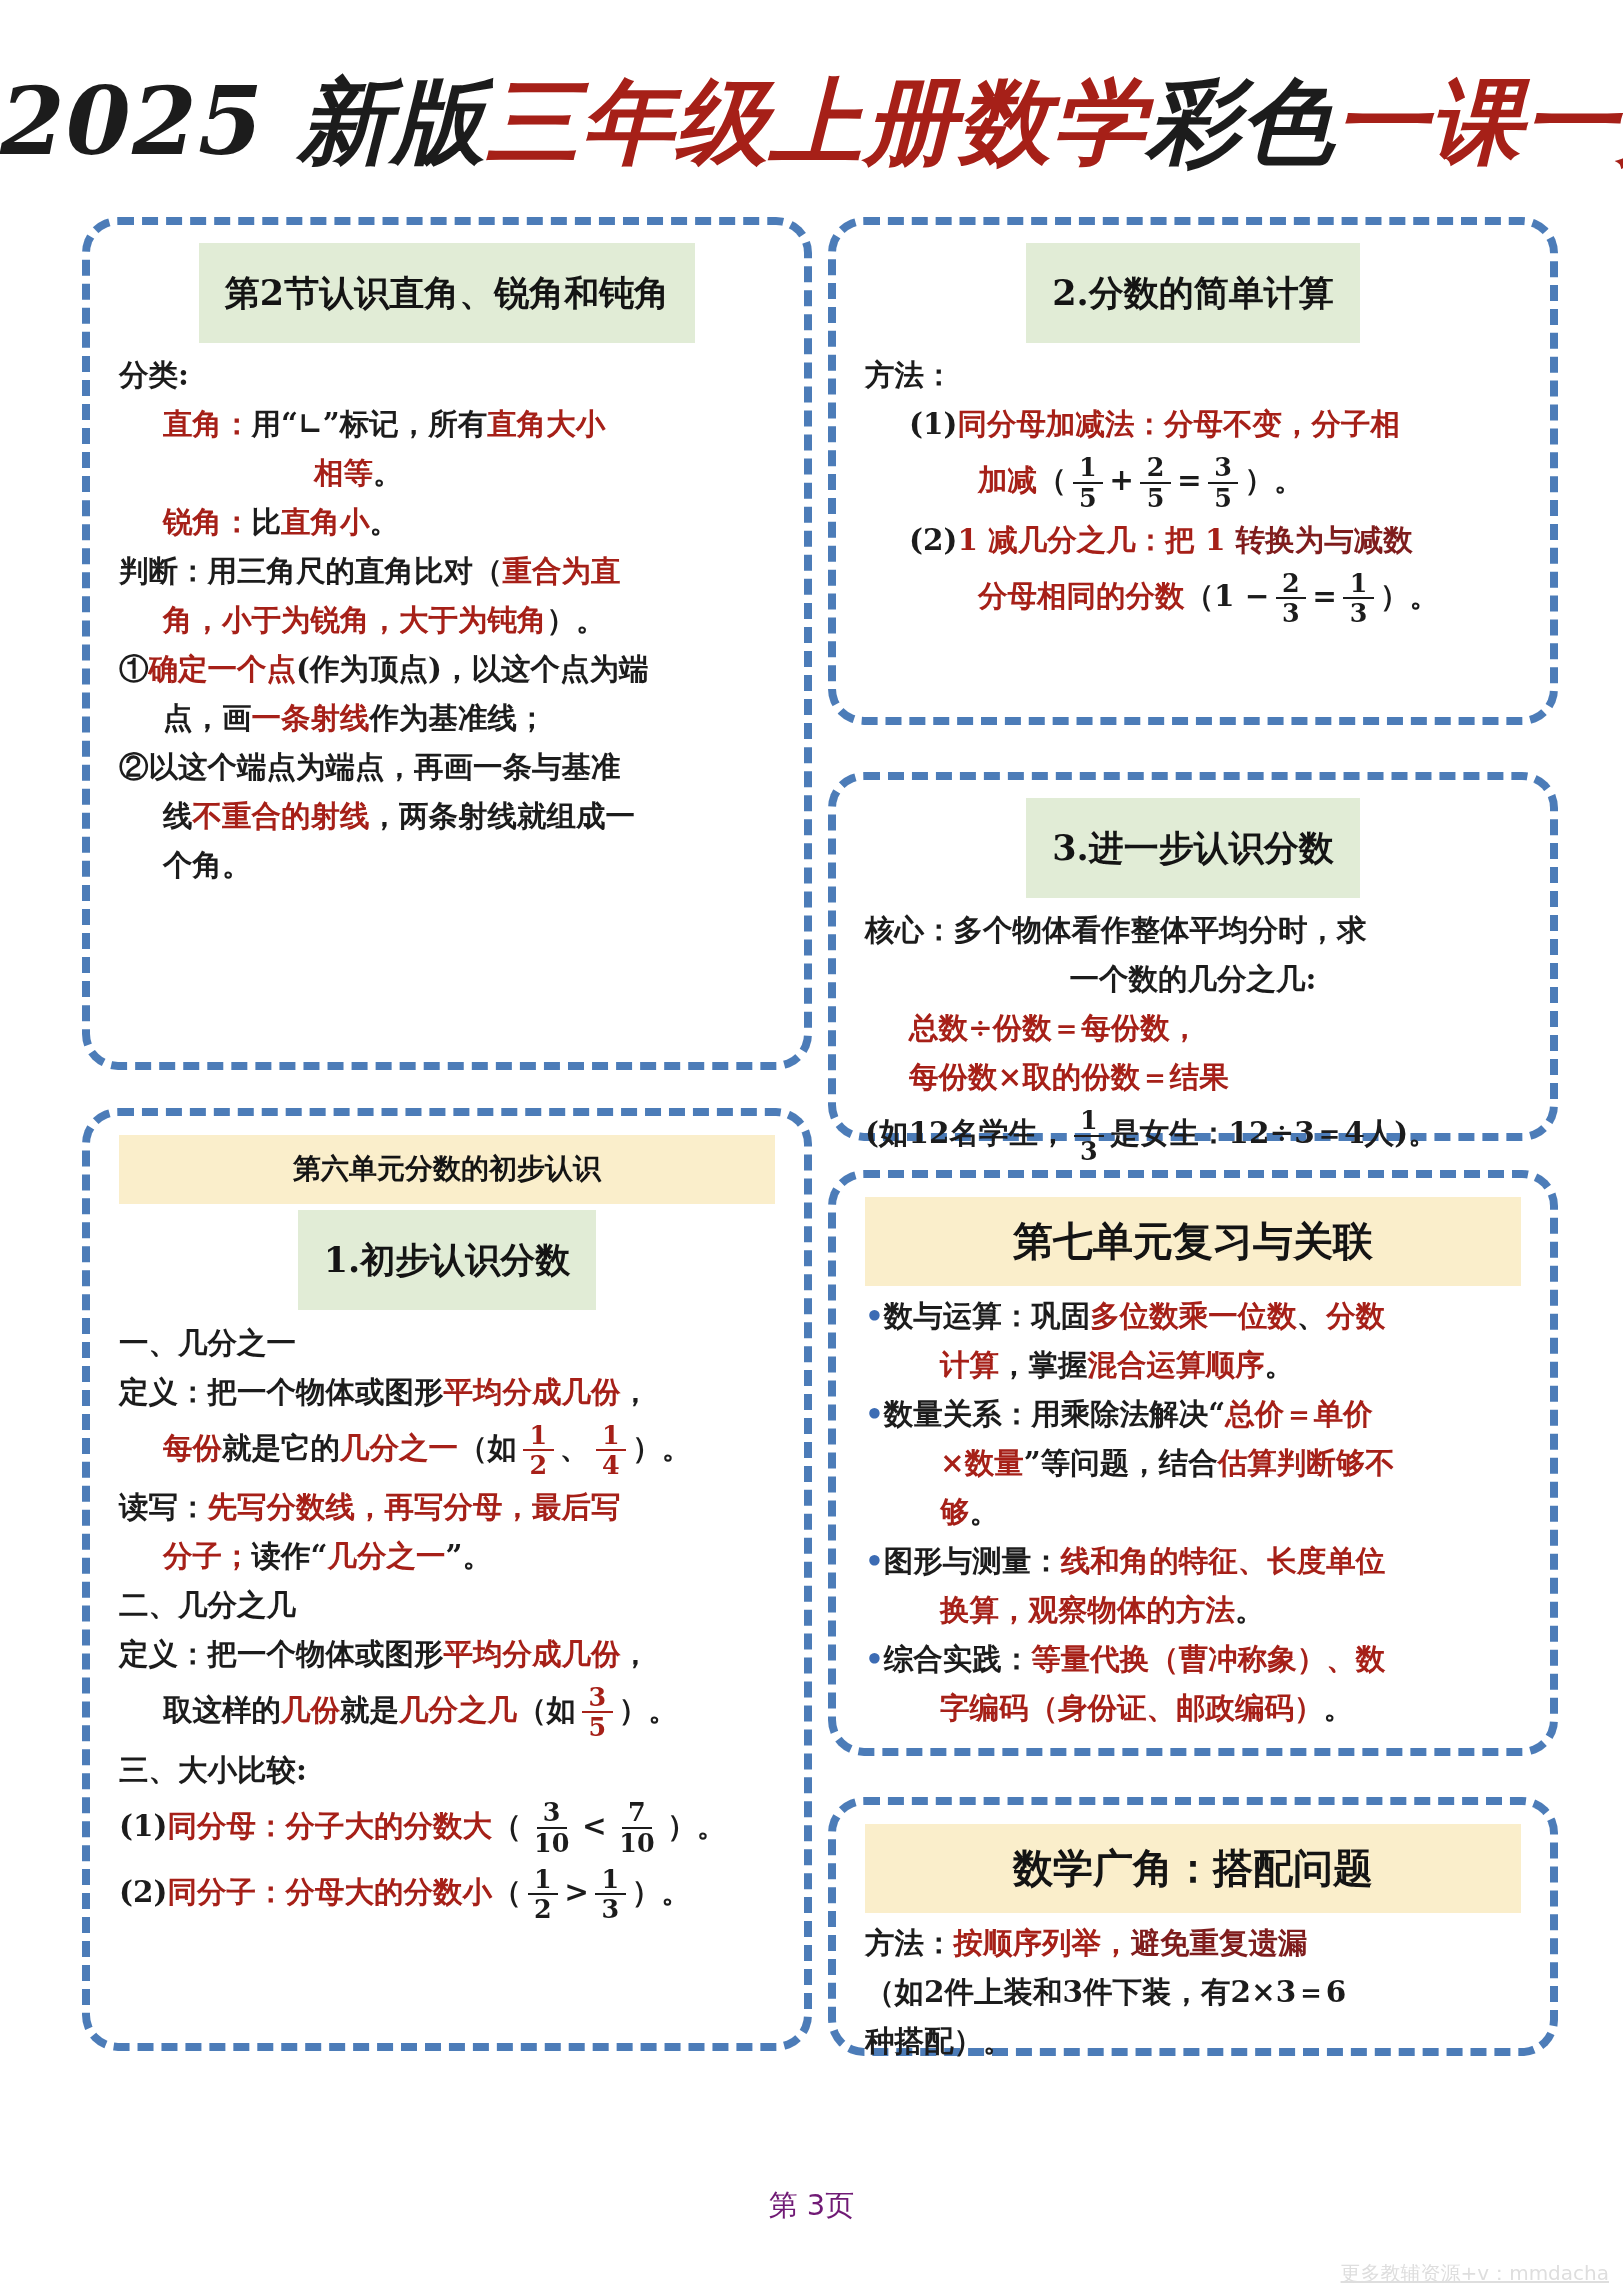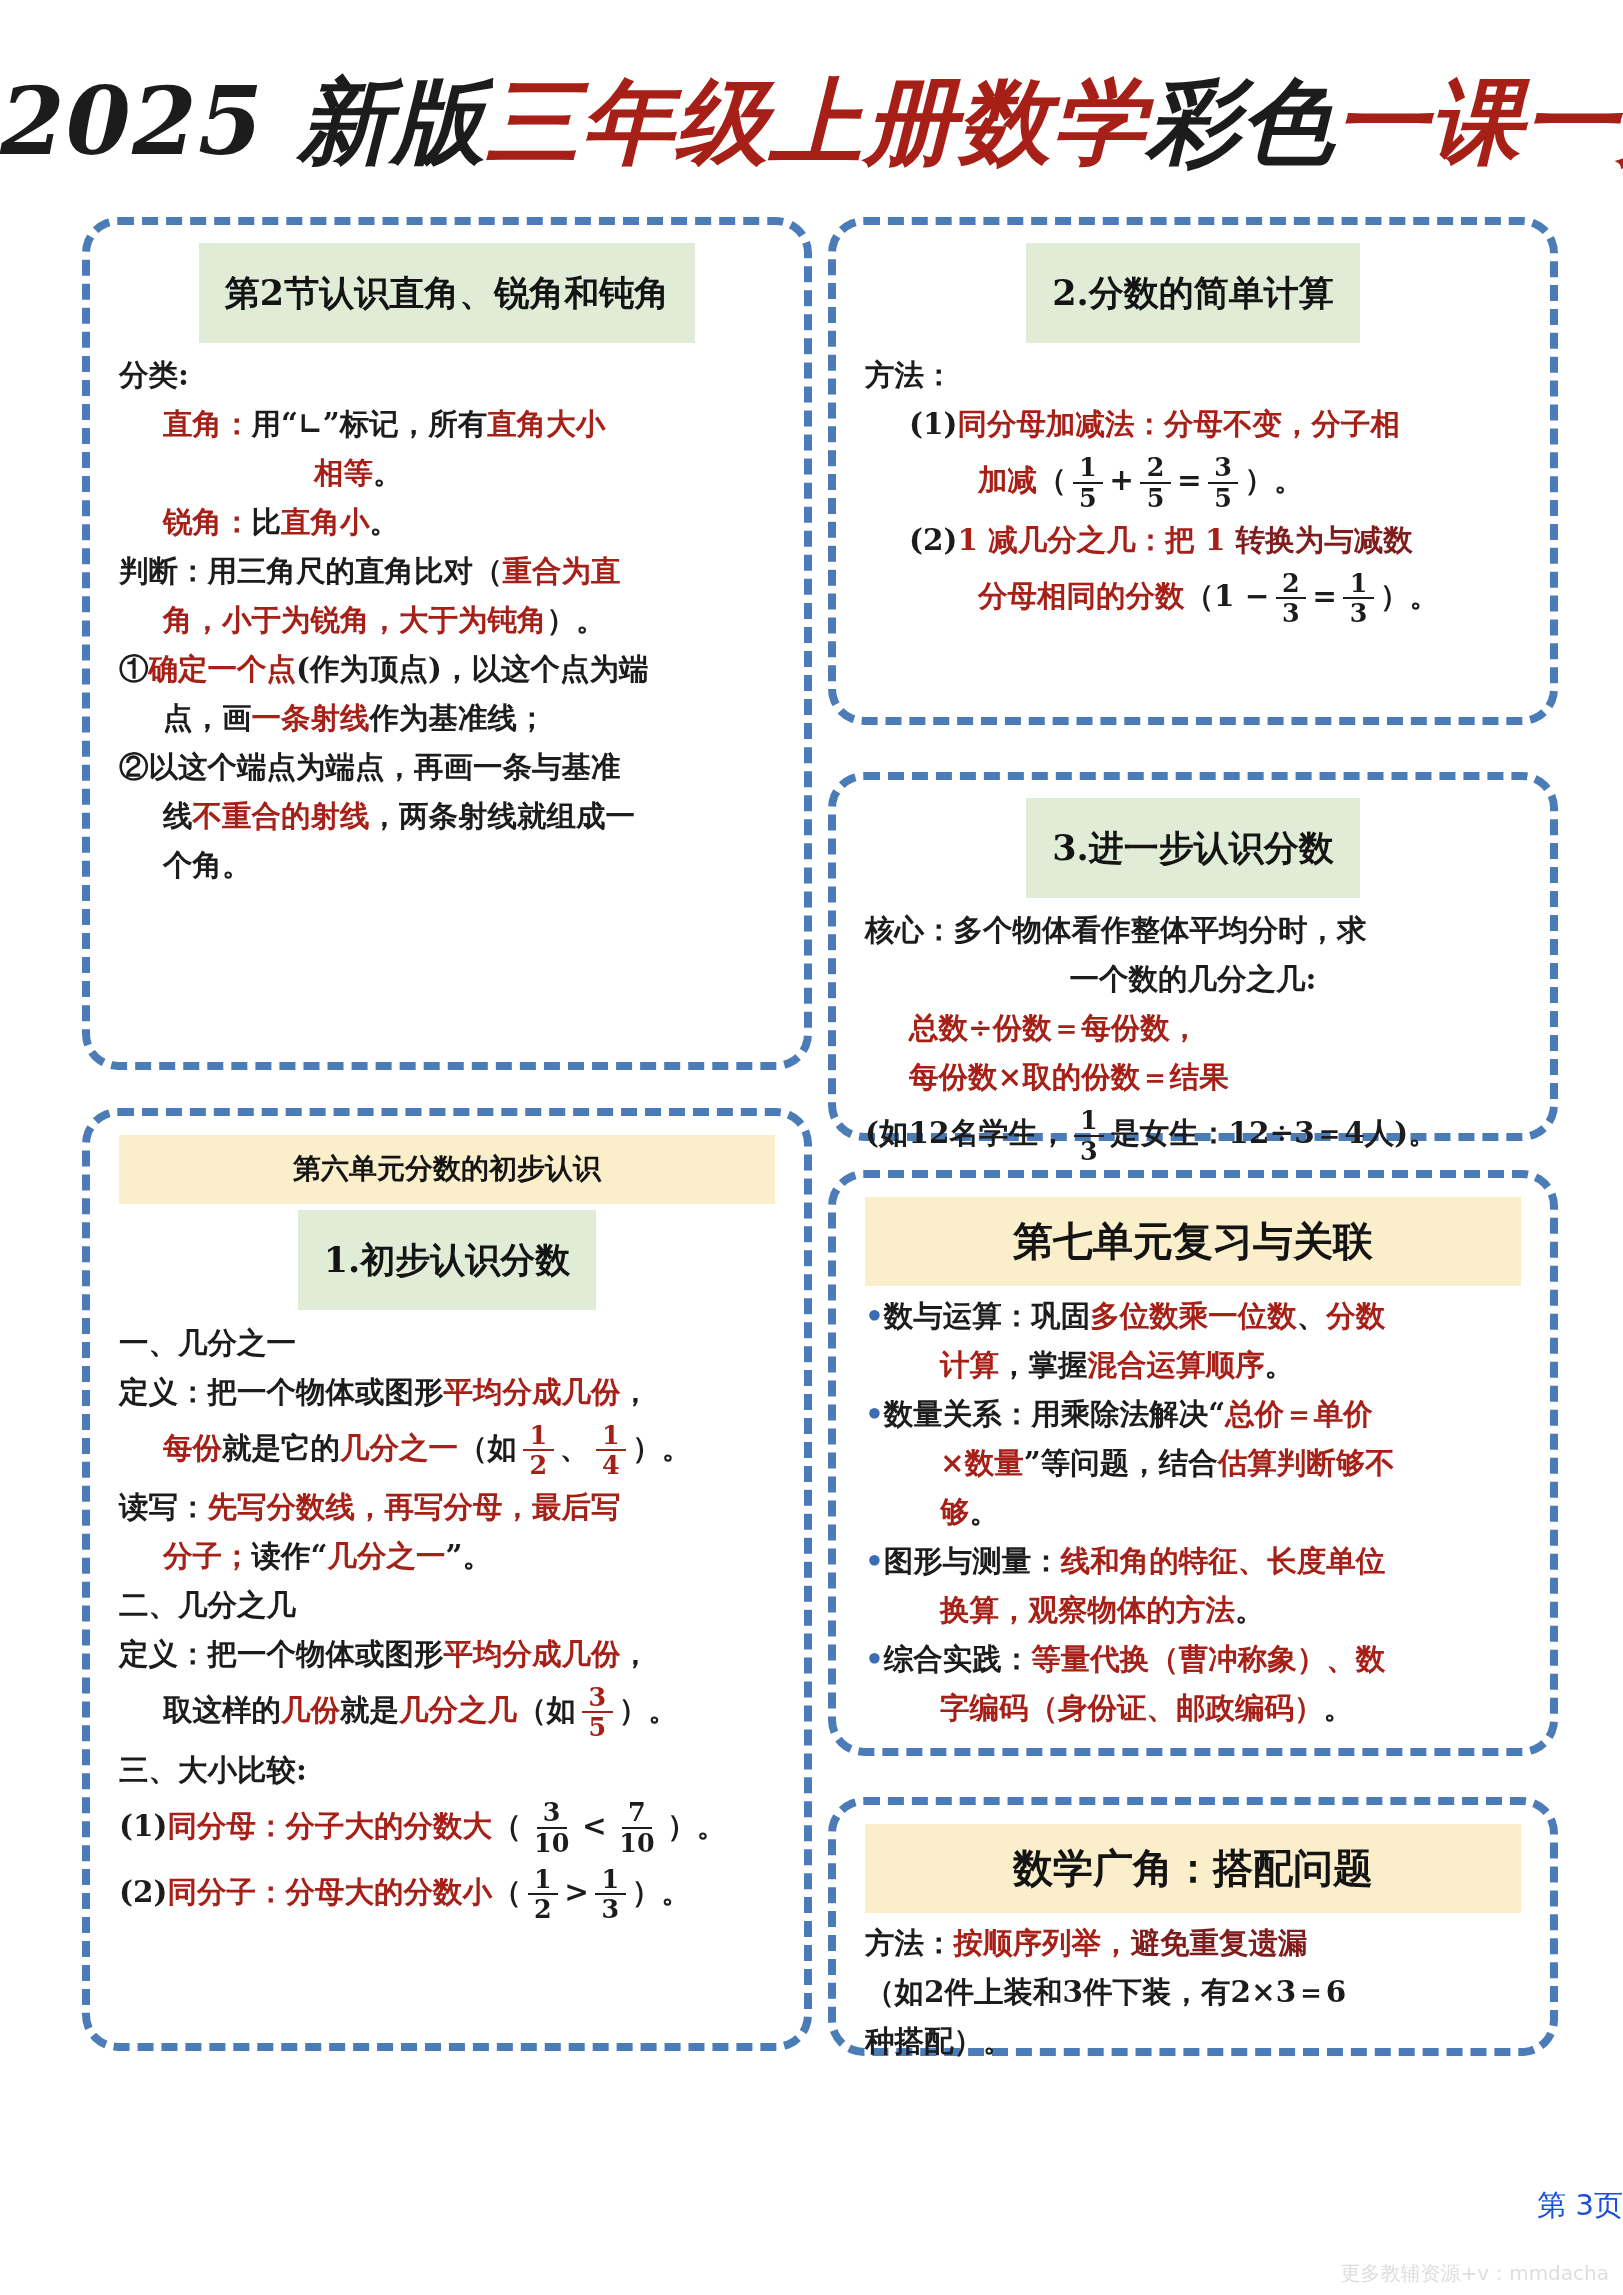--- a/index.html
+++ b/index.html
@@ -71,29 +71,30 @@
     font-size:0.86em;
     line-height:1.12;
     margin:3.8px 6.3px;
     font-weight:bold;
   }
   .frac .num{border-bottom:2.5px solid currentColor;padding:0 6.3px;}
   .frac .den{padding:0 6.3px;}
   
   #footer{
     position:absolute;top:2186px;left:0;width:100%;
-    text-align:right;font-size:29px;color:#1d4ed8;
+    text-align:center;font-size:29px;color:#701a75;
     font-family:"DejaVu Sans","Liberation Sans",sans-serif;
     font-weight:normal;
   }
   #watermark{
     position:absolute;top:2260px;right:14px;
     font-size:20px;color:#dedede;
     font-family:"DejaVu Sans","Liberation Sans",sans-serif;
     font-weight:normal;
+    text-decoration:underline;
   }
 </style>
 </head>
 <body>
 
 <div id="page">
 
   <div id="title">
       <div class="tline i0 center"><span class="c-k">2025 新版</span><span class="c-r">三年级上册数学</span><span class="c-k">彩色</span><span class="c-r">一课一贴</span></div>
     </div>

